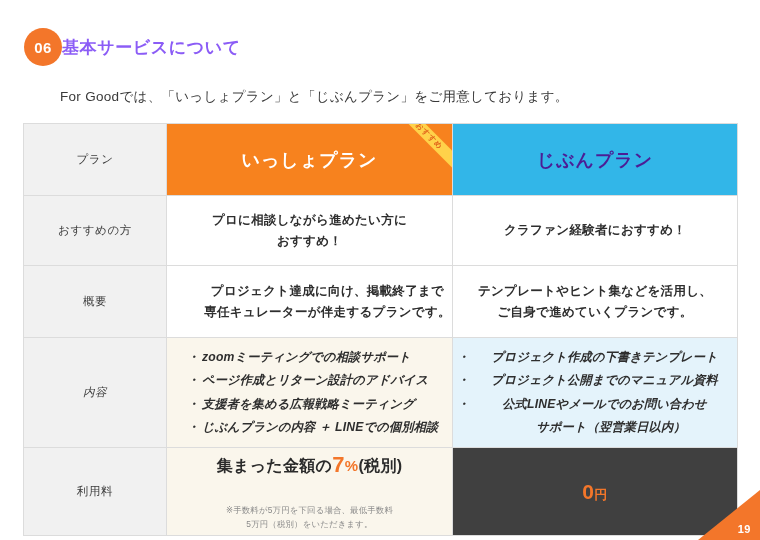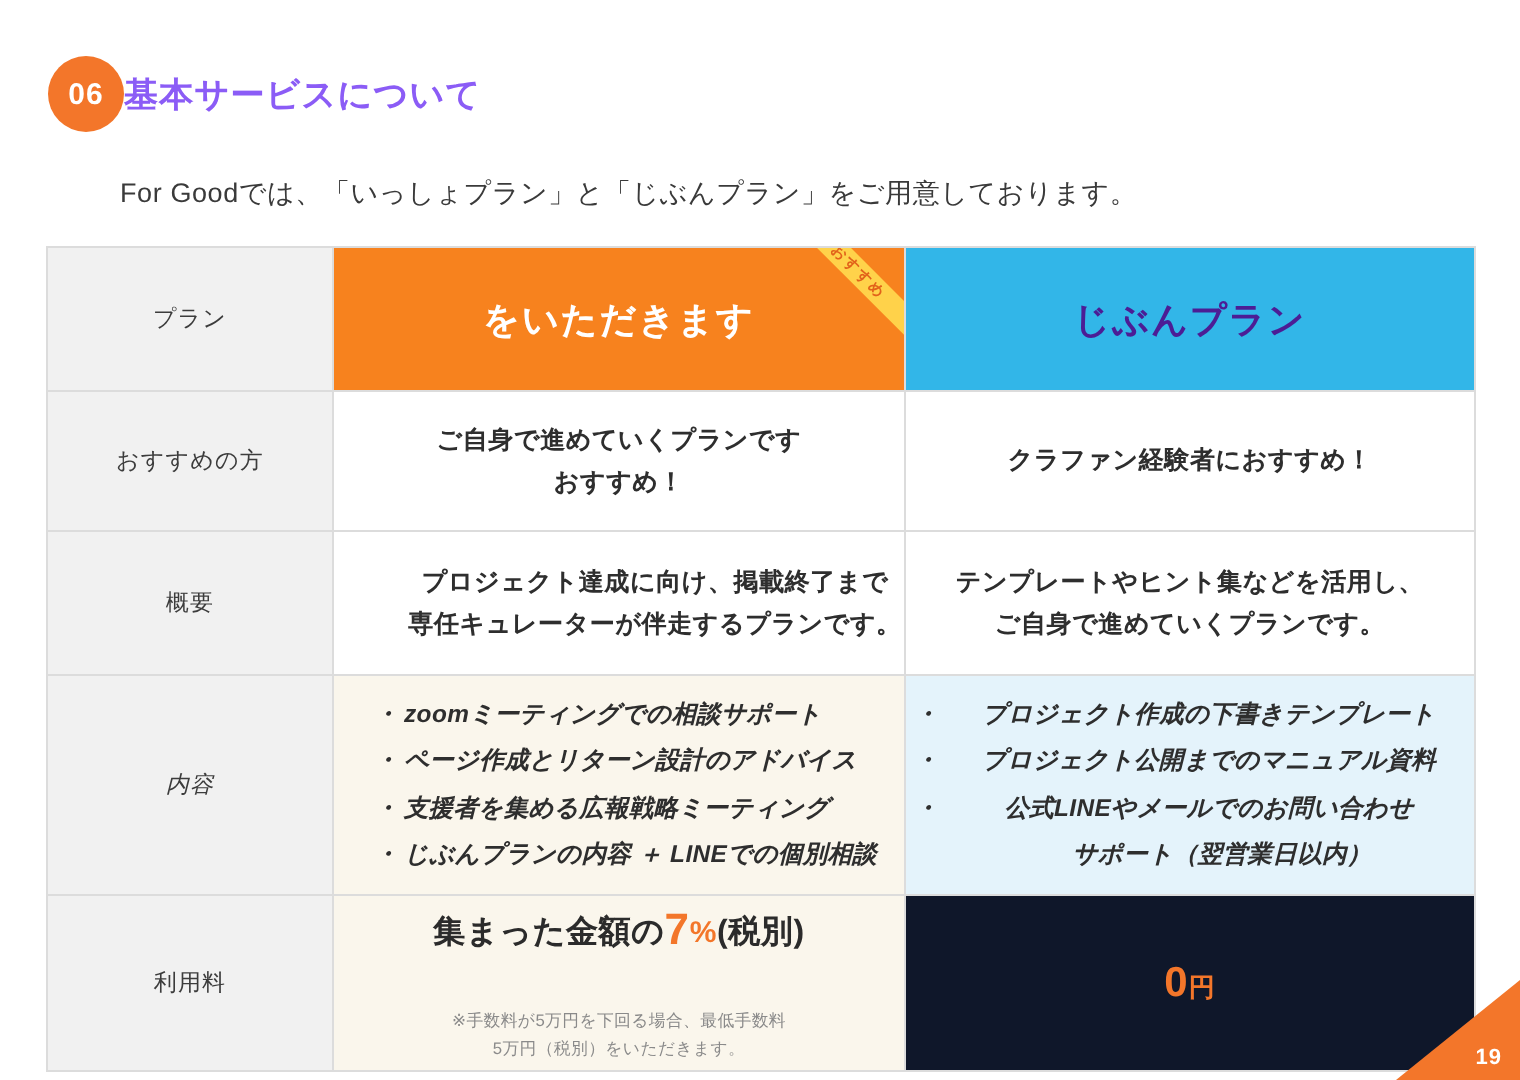--- a/index.html
+++ b/index.html
@@ -199,21 +199,21 @@
     font-weight: bold;
   }
   .price-note {
     font-size: 8.4px;
     color: #8a8a8a;
     line-height: 1.65;
     font-weight: normal;
     letter-spacing: 0.2px;
     margin-top: 26px;
   }
-  .price-b { background: #0f172a; }
+  .price-b { background: #404040; }
   .price-zero {
     color: #f3762a;
     font-weight: bold;
     font-size: 21px;
     letter-spacing: 0.5px;
   }
   .price-zero .yen { font-size: 13px; }
 
   
   .footer {
@@ -253,29 +253,29 @@
     <div class="header-title">基本サービスについて</div>
   </div>
 
   <div class="lead">For Goodでは、「いっしょプラン」と「じぶんプラン」をご用意しております。</div>
 
   <div class="table">
 
     <div class="row row-head">
       <div class="cell col-label label-cell">プラン</div>
       <div class="cell col-a head-a">
-        <span>をいただきます</span>
+        <span>いっしょプラン</span>
         <span class="ribbon">おすすめ</span>
       </div>
       <div class="cell col-b head-b">じぶんプラン</div>
     </div>
 
     <div class="row row-osusume">
       <div class="cell col-label label-cell">おすすめの方</div>
-      <div class="cell col-a txt-cell" style="white-space: pre-line;">ご自身で進めていくプランです
+      <div class="cell col-a txt-cell" style="white-space: pre-line;">プロに相談しながら進めたい方に
 おすすめ！</div>
       <div class="cell col-b txt-cell" style="white-space: pre-line;">クラファン経験者におすすめ！</div>
     </div>
 
     <div class="row row-gaiyou">
       <div class="cell col-label label-cell">概要</div>
       <div class="cell col-a txt-cell" style="white-space: pre-line; padding-left: 36px;">プロジェクト達成に向け、掲載終了まで
 専任キュレーターが伴走するプランです。</div>
       <div class="cell col-b txt-cell" style="white-space: pre-line;">テンプレートやヒント集などを活用し、
 ご自身で進めていくプランです。</div>

